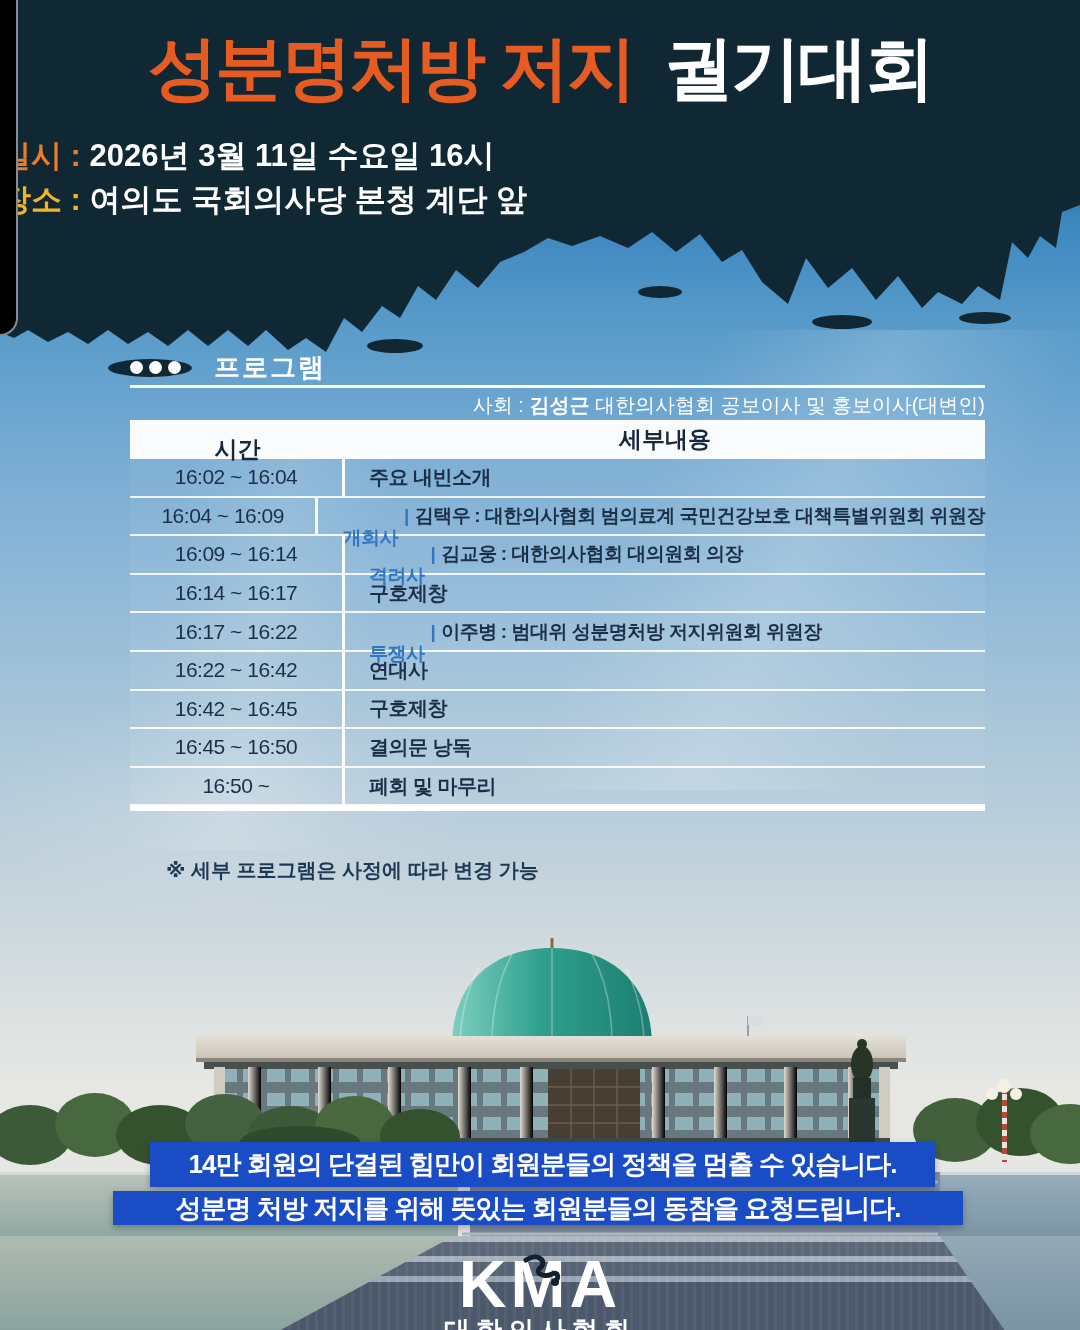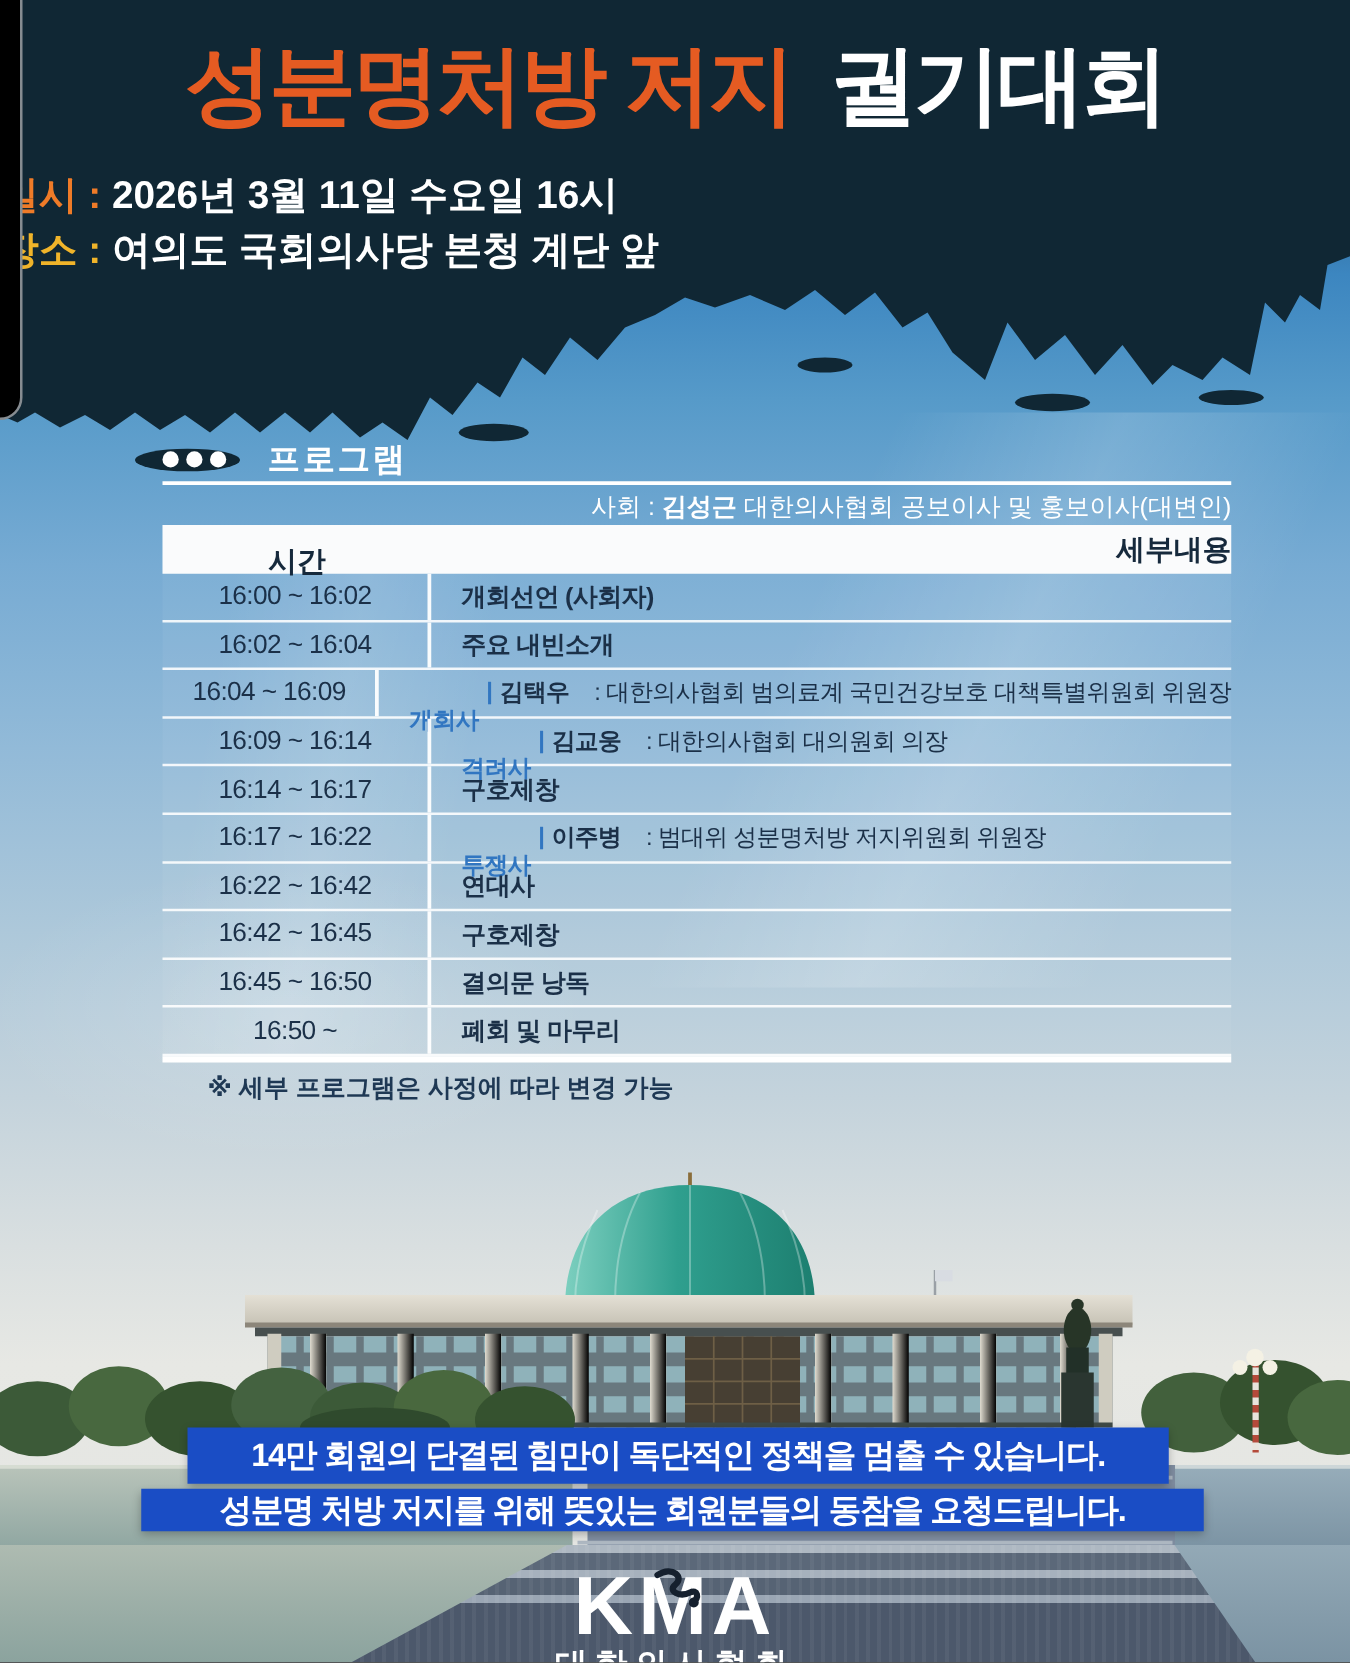--- a/index.html
+++ b/index.html
@@ -39,33 +39,33 @@
   .prog-rule{position:absolute;left:130px;top:385px;width:855px;height:3px;background:#fff;z-index:20;}
   .host-line{position:absolute;right:95px;top:392px;z-index:20;color:#fff;font-size:20px;
     font-weight:500;white-space:nowrap;}
   .host-line .hname{font-weight:900;}
 
   .ptable{position:absolute;left:130px;top:420px;width:855px;z-index:20;
     background:rgba(255,255,255,0.05);}
   .t-head{display:flex;background:#fafbfc;height:39px;align-items:center;
     color:#16293c;font-size:23px;font-weight:800;}
   .h-time{width:215px;text-align:center;margin-top:20px;}
-  .h-detail{flex:1;text-align:right;}
+  .h-detail{flex:1;text-align:center;}
   .t-row{display:flex;height:38.6px;box-sizing:border-box;
     border-bottom:2px solid rgba(255,255,255,.88);color:#1b3048;}
   .t-time{width:215px;box-sizing:border-box;border-right:3px solid rgba(255,255,255,.95);
     display:flex;align-items:center;justify-content:center;font-size:21px;font-weight:500;
     letter-spacing:-0.5px;}
   .t-content{flex:1;display:flex;align-items:center;padding-left:24px;font-size:20px;
     font-weight:700;white-space:nowrap;letter-spacing:-0.5px;}
   .t-row.has-role .t-content{font-size:19px;}
   .role,.bar{color:#3176c1;font-weight:800;margin-top:44px;}
   .bar{margin:0 6px;}
   .nm{font-weight:900;}
-  .ds{font-weight:400;margin-left:20px;text-align:right;}
+  .ds{font-weight:700;margin-left:4px;text-align:right;}
   .t-bottom{height:5px;background:#fff;}
   .footnote{position:absolute;left:130px;top:857px;z-index:20;color:#1e3854;
     font-size:20px;font-weight:600;margin-left:36px;}
 
   
   .scene-svg{position:absolute;left:0;top:920px;z-index:5;}
 
   
   .banner{position:absolute;z-index:30;background:#1a4dc5;color:#fff;font-weight:800;
     display:flex;align-items:center;justify-content:center;white-space:nowrap;
@@ -143,26 +143,20 @@
     <span>사회 : </span><span class="hname">김성근</span><span> 대한의사협회 공보이사 및 홍보이사(대변인)</span>
   </div>
 
   <div class="ptable">
     <div class="t-head">
       <div class="h-time">시간</div>
       <div class="h-detail">세부내용</div>
     </div>
     <div>
         <div class="t-row">
-          <div class="t-time">16:00 ~ 16:02</div>
-          <div class="t-content">
-            <span class="nm">개회선언 (사회자)</span>
-          </div>
-        </div>
-        <div class="t-row">
           <div class="t-time">16:02 ~ 16:04</div>
           <div class="t-content">
             <span class="nm">주요 내빈소개</span>
           </div>
         </div>
         <div class="t-row has-role">
           <div class="t-time">16:04 ~ 16:09</div>
           <div class="t-content">
             <span class="role">개회사</span>
             <span class="bar">|</span>
@@ -342,21 +336,21 @@
         <line x1="478" y1="278" x2="938" y2="278"></line>
       <line x1="470" y1="296" x2="938" y2="296"></line>
         <line x1="462" y1="314" x2="938" y2="314"></line>
     </g>
     <rect x="0" y="252" width="458" height="68" fill="url(#wallL)"></rect>
     <rect x="0" y="252" width="458" height="3" fill="#d6dcd2"></rect>
     <rect x="940" y="252" width="140" height="68" fill="url(#wallR)"></rect>
     <rect x="940" y="252" width="140" height="3" fill="#cdd6d8"></rect>
   </svg>
 
-  <div class="banner banner1">14만 회원의 단결된 힘만이 독단적인 정책을 멈출 수 있습니다.</div>
+  <div class="banner banner1">14만 회원의 단결된 힘만이 회원분들의 정책을 멈출 수 있습니다.</div>
   <div class="banner banner2">성분명 처방 저지를 위해 뜻있는 회원분들의 동참을 요청드립니다.</div>
 
   <div class="stairs">
     <div class="wall-l"></div>
     <div class="wall-r"></div>
   </div>
   <div class="kma">
     <span class="kma-acronym">
       <span>KMA</span>
       <svg class="kma-snake" width="64" height="40" viewBox="0 0 64 40">

